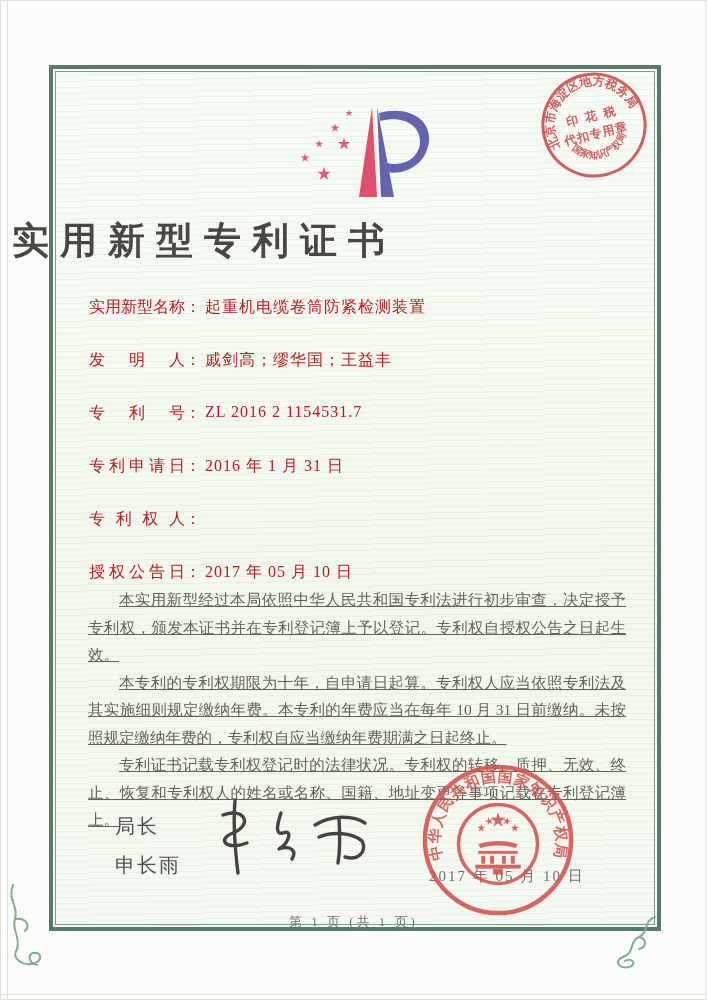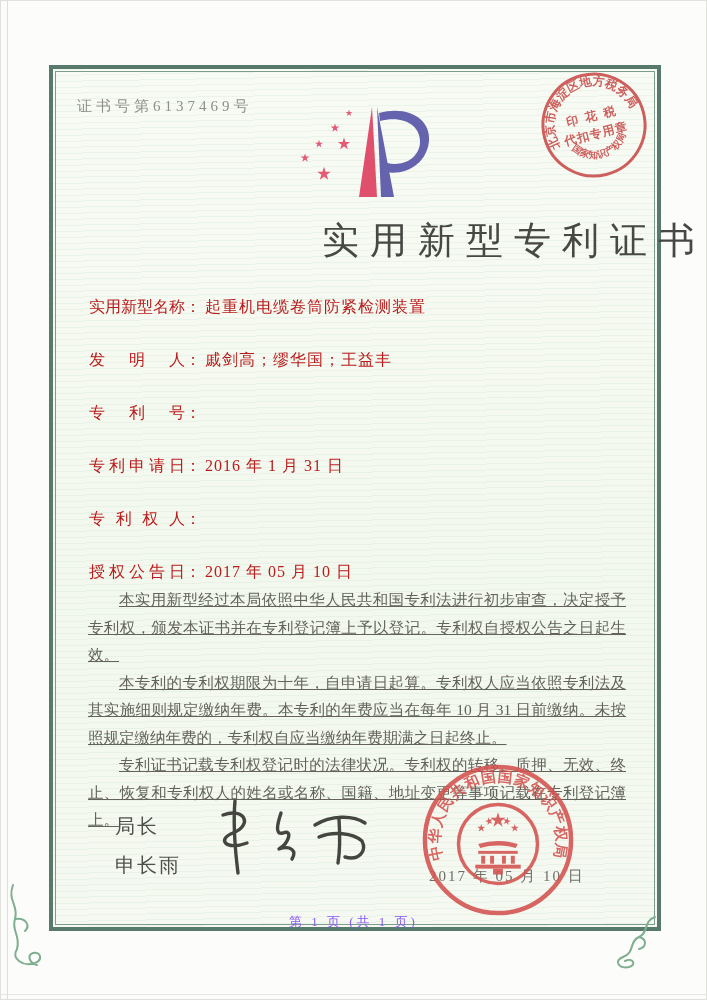--- a/index.html
+++ b/index.html
@@ -16,60 +16,59 @@
     border:4px solid #577a6d;box-sizing:border-box;
     background:
       repeating-linear-gradient(179deg, rgba(168,206,180,0.16) 0px, rgba(168,206,180,0.16) 1px, rgba(0,0,0,0) 1px, rgba(0,0,0,0) 6px),
       linear-gradient(180deg,#f8fbf4 0%,#f3f8ee 60%,#f5f9f1 100%);
   }
   .frame::after{content:"";position:absolute;inset:2px;border:1px solid #7d9c8c;pointer-events:none;}
   .cert-no{position:absolute;left:76px;top:96px;font-size:15px;color:#8f8f88;letter-spacing:4px;}
   .logo{position:absolute;left:292px;top:100px;}
   .tax-stamp{position:absolute;left:532px;top:63px;transform:rotate(-14deg);opacity:.9;}
   .title{
-    position:absolute;left:0;right:0;top:215px;text-align:right;
-    font-size:37px;font-weight:normal;color:#474744;letter-spacing:11px;text-indent:11px;
+    position:absolute;left:0;right:0;top:215px;text-align:left;
+    font-size:37px;font-weight:bold;color:#474744;letter-spacing:11px;text-indent:11px;
   }
   .fields{position:absolute;left:88px;top:296px;width:540px;}
   .field-row{display:flex;align-items:flex-start;height:22px;margin-bottom:31px;
     font-size:16px;color:#b91c1c;white-space:nowrap;}
   .field-label{display:inline-block;width:96px;text-align:justify;text-align-last:justify;}
   .field-colon{margin:0 4px 0 0;}
   .field-value{letter-spacing:1px;}
   .paragraphs{position:absolute;left:87px;top:585px;width:538px;
     font-size:15.5px;line-height:27.5px;color:#63635c;text-align:justify;}
   .paragraphs p{margin:0;text-indent:2em;text-decoration:underline;}
   .director{position:absolute;left:114px;top:812px;font-size:20px;color:#50504b;}
   .director div{margin-bottom:12px;letter-spacing:2px;}
   .signature{position:absolute;left:196px;top:790px;}
   .issue-date{position:absolute;left:428px;top:866px;font-size:15px;color:#6f6f68;letter-spacing:2px;z-index:1;}
   .main-seal{position:absolute;left:418px;top:760px;z-index:2;opacity:.88;}
   .page-footer{position:absolute;left:0;right:0;top:912px;text-align:center;
-    font-size:13px;color:#8b5cf6;letter-spacing:3px;z-index:3;}
+    font-size:13px;color:#737373;letter-spacing:3px;z-index:3;}
   .flourish-bl{position:absolute;left:4px;top:878px;}
   .flourish-br{position:absolute;left:608px;top:912px;z-index:4;}
 </style>
 </head>
 <body>
 
 <div class="page">
   <div class="scan-edge-left"></div>
   <div class="scan-edge-bottom"></div>
 
   <div class="frame"></div>
 
   <svg width="0" height="0" style="position:absolute" aria-hidden="true">
     <defs>
       <symbol id="star" viewBox="-1.1 -1.1 2.2 2.2">
         <path d="M0,-1 L0.224,-0.309 L0.951,-0.309 L0.363,0.118 L0.588,0.809 L0,0.382 L-0.588,0.809 L-0.363,0.118 L-0.951,-0.309 L-0.224,-0.309 Z"></path>
       </symbol>
     </defs>
   </svg>
 
-  <div class="cert-no">证书号第6137469号</div>
 
   <svg class="logo" width="145" height="102" viewBox="0 0 145 102">
     <g fill="#e45b75">
       <use href="#star" x="-1.1" y="-1.1" width="2.2" height="2.2" transform="translate(56,12) scale(3.6)"></use>
       <use href="#star" x="-1.1" y="-1.1" width="2.2" height="2.2" transform="translate(42,27) scale(4.6)"></use>
       <use href="#star" x="-1.1" y="-1.1" width="2.2" height="2.2" transform="translate(26,43) scale(4.2)"></use>
       <use href="#star" x="-1.1" y="-1.1" width="2.2" height="2.2" transform="translate(51,43) scale(6.6)"></use>
       <use href="#star" x="-1.1" y="-1.1" width="2.2" height="2.2" transform="translate(12,57) scale(4.6)"></use>
       <use href="#star" x="-1.1" y="-1.1" width="2.2" height="2.2" transform="translate(31,73) scale(7.2)"></use>
     </g>
@@ -103,20 +102,21 @@
       <span class="field-value">起重机电缆卷筒防紧检测装置</span>
     </div>
     <div class="field-row">
       <span class="field-label">发明人</span>
         <span class="field-colon">：</span>
       <span class="field-value">戚剑高；缪华国；王益丰</span>
     </div>
     <div class="field-row">
       <span class="field-label">专利号</span>
         <span class="field-colon">：</span>
+      <span class="field-value">ZL 2016 2 1154531.7</span>
     </div>
     <div class="field-row">
       <span class="field-label">专利申请日</span>
         <span class="field-colon">：</span>
       <span class="field-value">2016 年 1 月 31 日</span>
     </div>
     <div class="field-row">
       <span class="field-label">专利权人</span>
         <span class="field-colon">：</span>
     </div>

